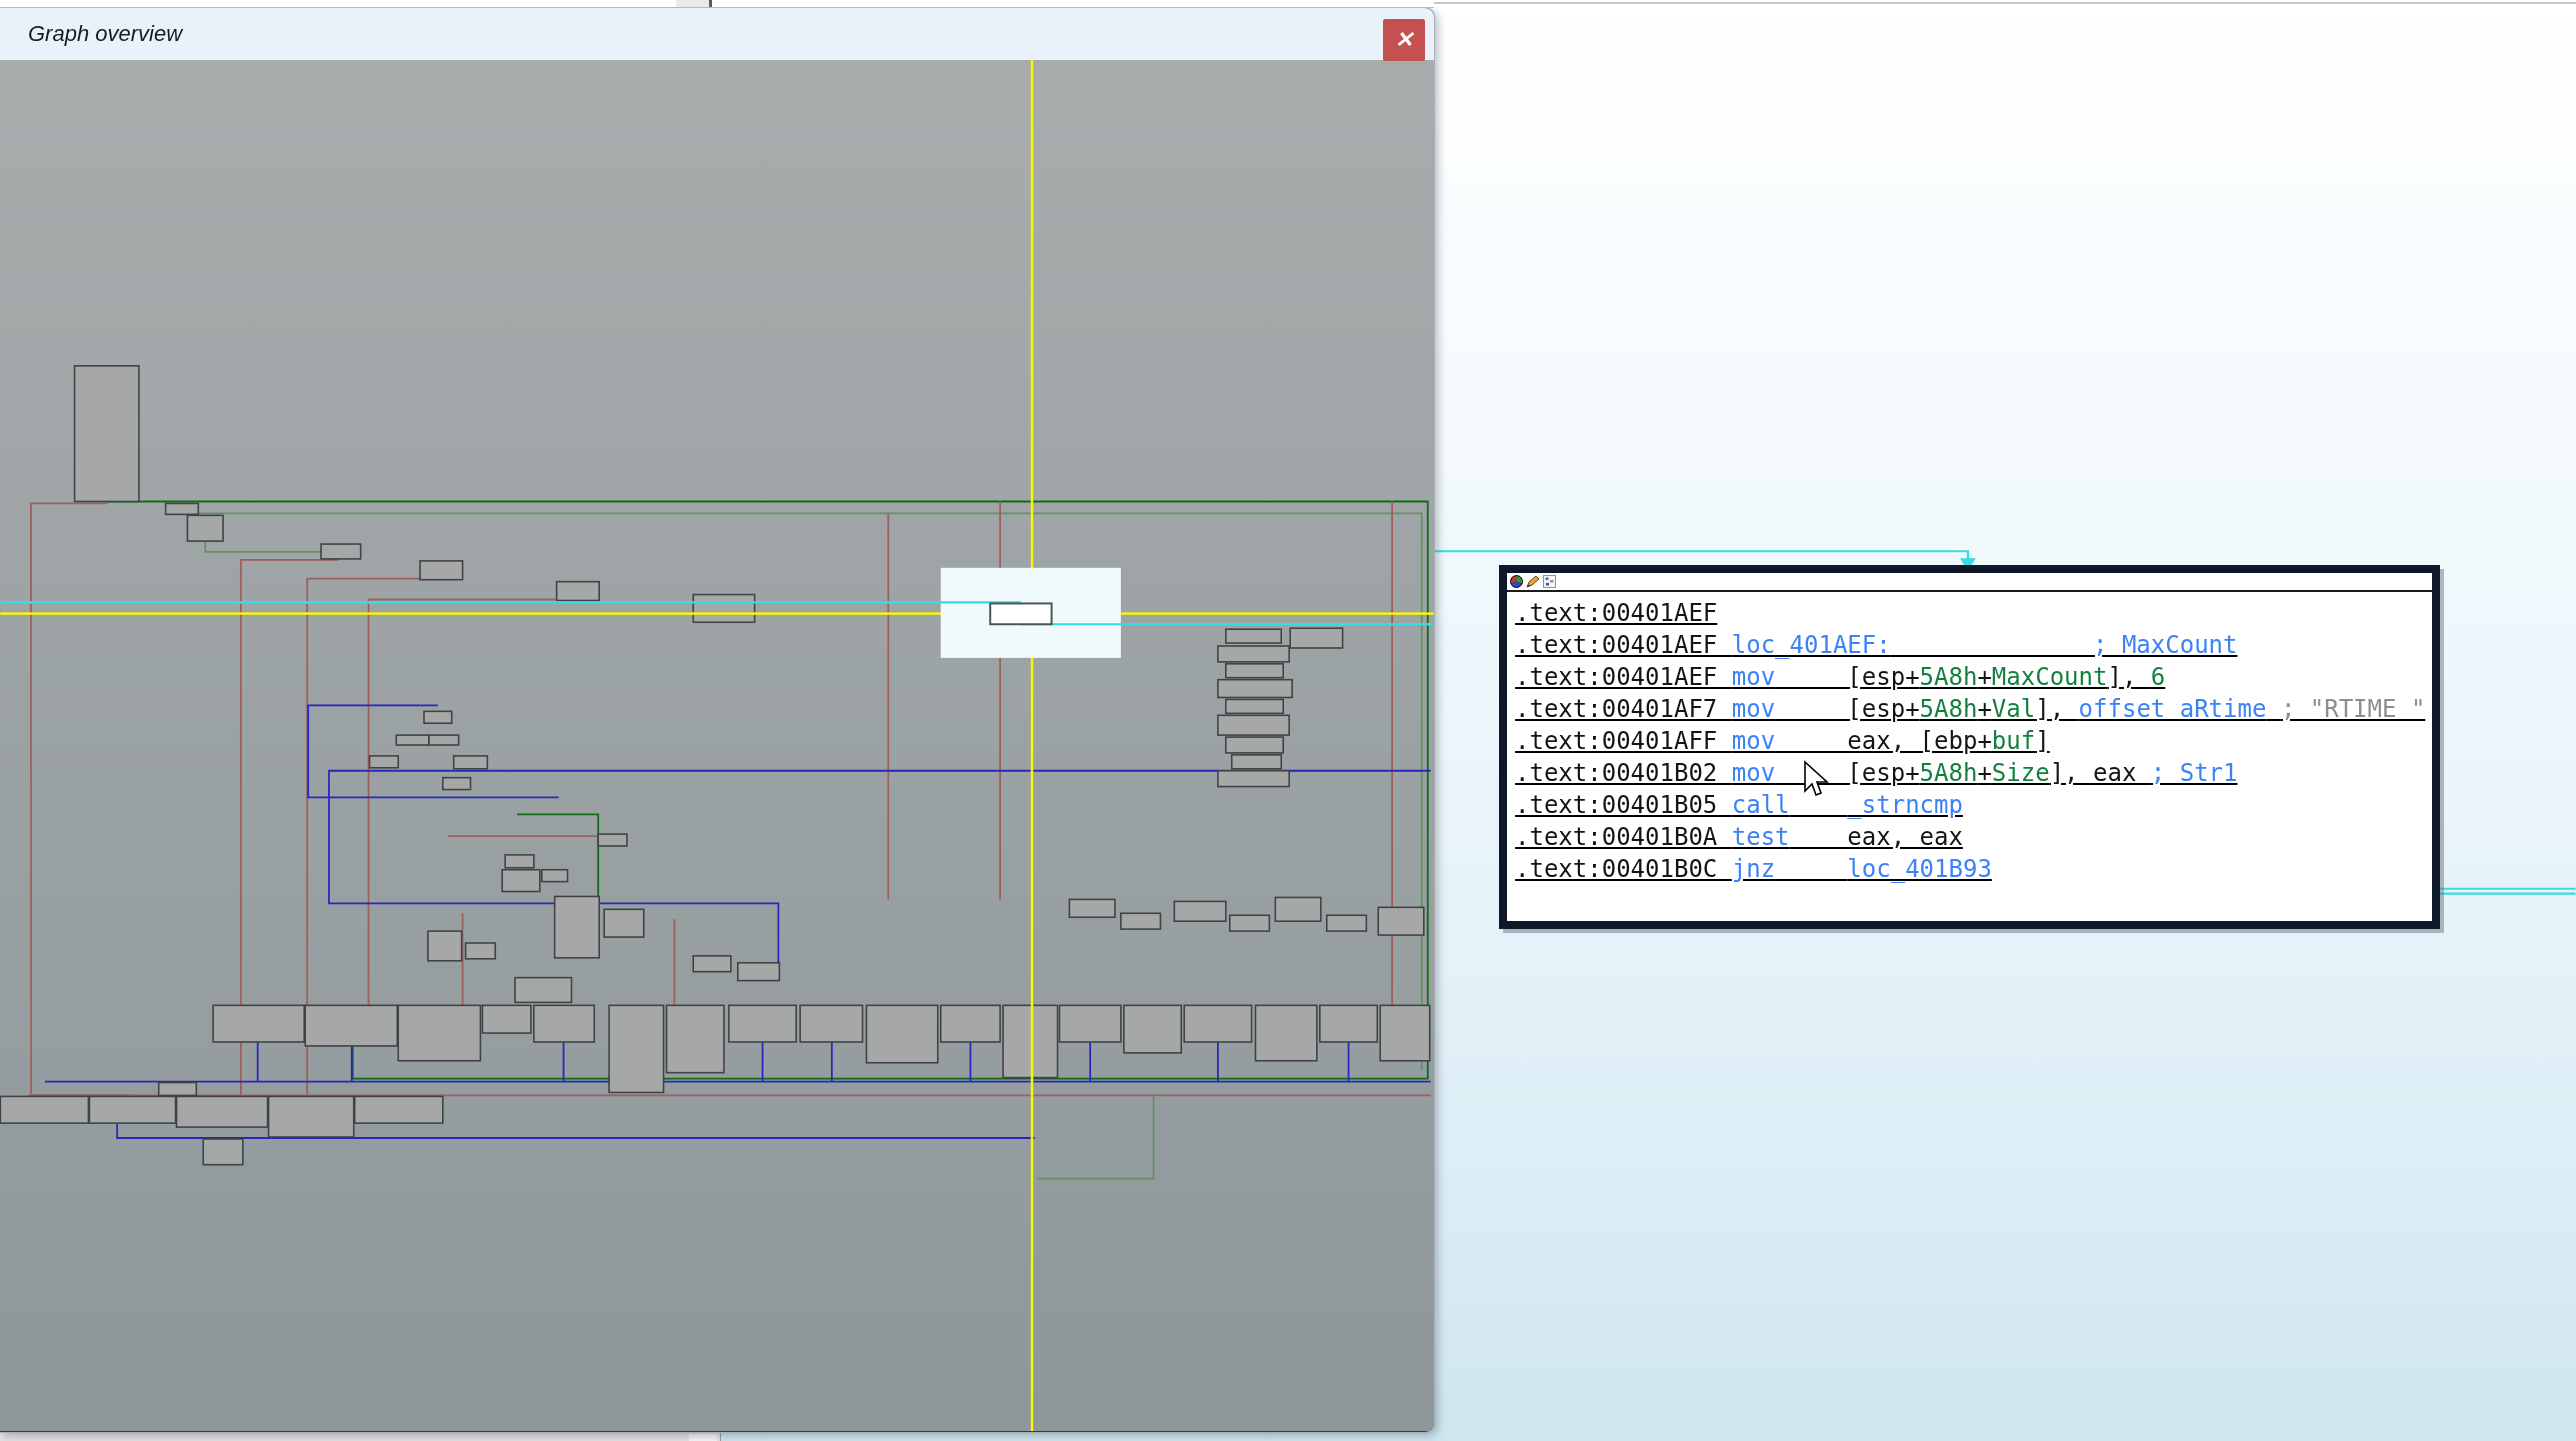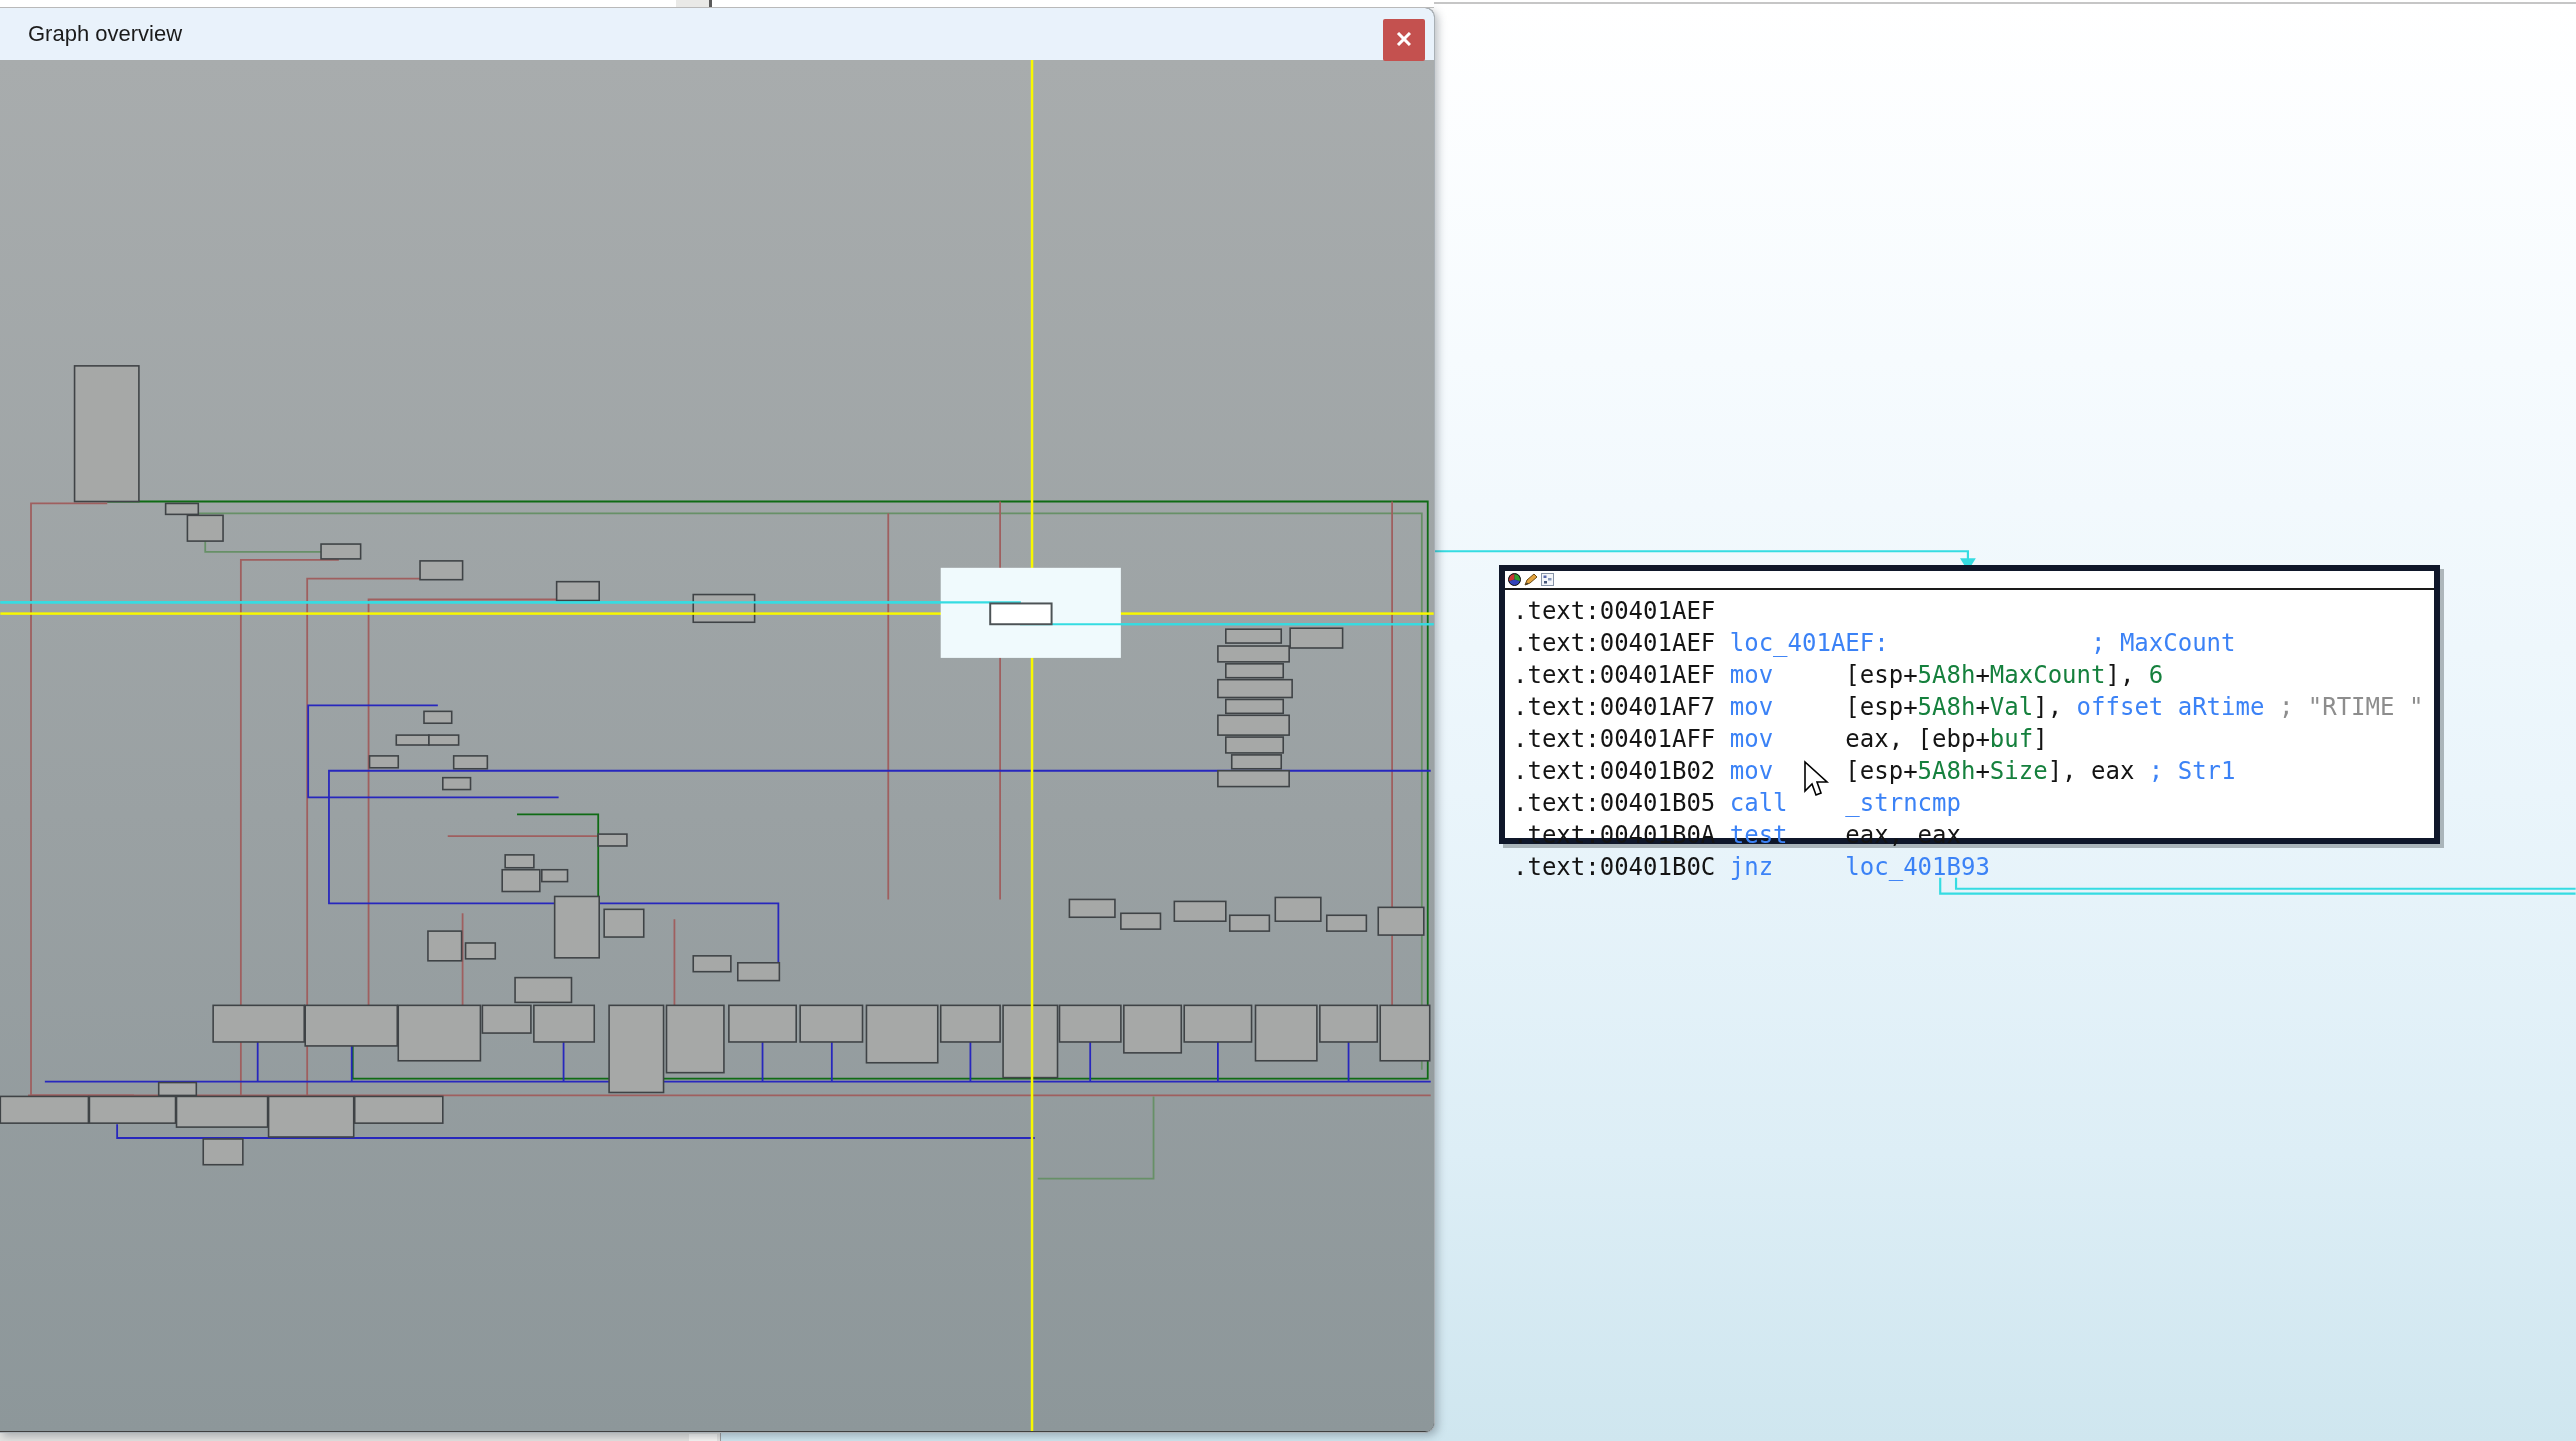--- a/index.html
+++ b/index.html
@@ -10,37 +10,37 @@
   .top-strip{position:absolute;left:0;top:0;width:1434px;height:7px;background:#ffffff;border-bottom:1px solid #b9b9b9;z-index:4;}
   .top-strip .seg{position:absolute;left:676px;top:0;width:33px;height:7px;background:#e9e9e7;}
   .top-strip .tick{position:absolute;left:709px;top:0;width:3px;height:7px;background:#5a5a5a;}
 
   
   #connectors{position:absolute;left:0;top:0;z-index:1;pointer-events:none;}
 
   
   .overview-window{position:absolute;left:0;top:7px;width:1434px;height:1424px;
      border:1px solid #a9b0b5;border-left:none;border-radius:0 10px 10px 0;
-     box-shadow:3px 3px 9px rgba(60,70,80,.35);overflow:hidden;z-index:3;background:#404040;}
+     box-shadow:3px 3px 9px rgba(60,70,80,.35);overflow:hidden;z-index:3;background:#4c1d95;font-style:italic;}
   .titlebar{position:absolute;left:0;top:0;width:100%;height:52px;background:#e9f2fb;}
   .titlebar .title{position:absolute;left:28px;top:0;line-height:52px;font-size:22px;color:#1b1b1b;}
   .close-btn{position:absolute;right:9px;top:11px;width:42px;height:42px;background:#c4514f;
      border-radius:2px;color:#ffffff;font-size:22px;font-weight:bold;text-align:center;line-height:42px;cursor:default;}
   .canvas-wrap{position:absolute;left:0;top:52px;width:1434px;height:1371px;
      background:linear-gradient(180deg,#a8acad 0%,#9aa1a3 55%,#8d979a 100%);}
   .canvas-wrap svg{display:block;}
 
   
   .bottom-scrollbar{position:absolute;left:0;top:1431px;width:720px;height:11px;background:#e3e3e1;
      border-top:1px solid #9b9b9b;border-right:1px solid #9b9b9b;z-index:2;}
   .bottom-scrollbar .thumb-end{position:absolute;right:3px;top:2px;width:28px;height:7px;background:#f6f6f4;}
 
   
-  .code-node{position:absolute;left:1499px;top:565px;width:941px;height:279px;background:#ffffff;
-     border:6px solid #0f172a;box-sizing:border-box;box-shadow:4px 4px 0 rgba(108,117,122,.5);z-index:2;}
+  .code-node{position:absolute;left:1499px;top:565px;width:941px;height:364px;background:#ffffff;
+     border:8px solid #0f172a;box-sizing:border-box;box-shadow:4px 4px 0 rgba(108,117,122,.5);z-index:2;text-decoration:underline;}
   .code-header{height:17px;border-bottom:2px solid #1a1a1a;display:flex;align-items:center;gap:3px;padding-left:3px;}
   .code-header svg{display:block;}
   .code-body{padding:5px 8px 0 8px;font-family:"DejaVu Sans Mono",monospace;font-size:24px;line-height:32px;white-space:pre;color:#141414;}
   .tk-k{color:#141414;} .tk-b{color:#3b82f6;} .tk-g{color:#15803d;} .tk-y{color:#8d8d8d;}
 
   .cursor{position:absolute;left:1802px;top:760px;z-index:5;pointer-events:none;}
 </style>
 </head>
 <body>
 

